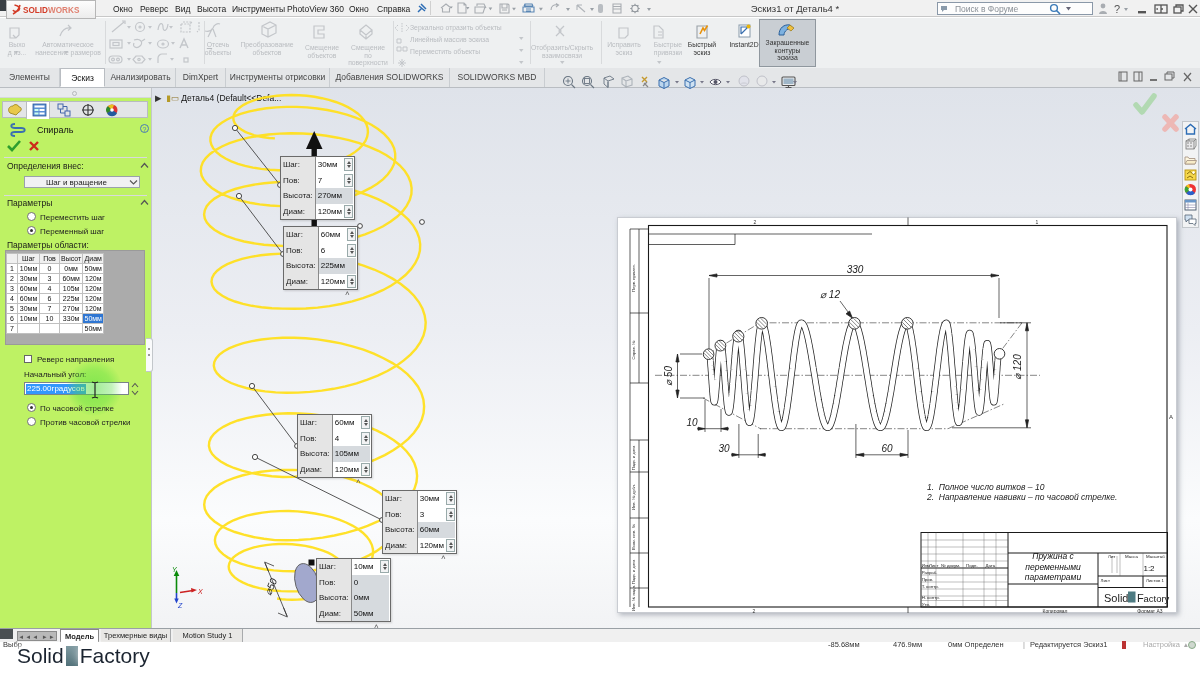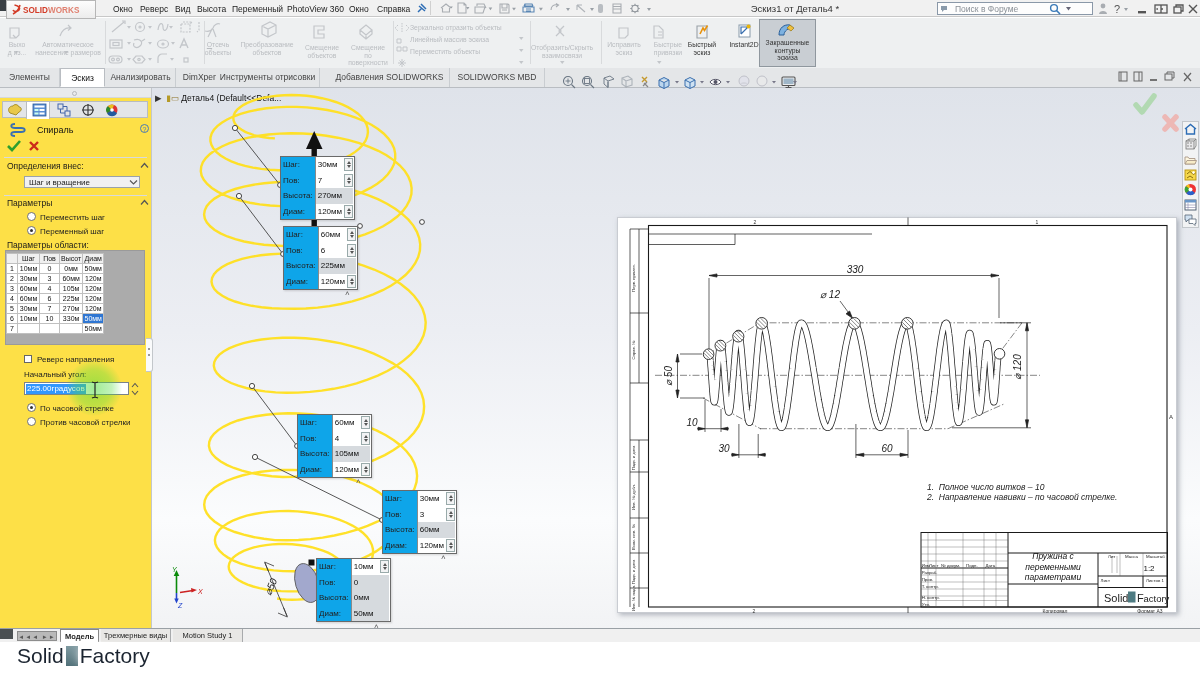--- a/index.html
+++ b/index.html
@@ -22,31 +22,31 @@
 #tabrow{position:absolute;left:0;top:68px;width:1200px;height:20px;background:#e4e6e8;border-bottom:1px solid #b9bdc2}
 .ctab{position:absolute;top:0;height:19px;font-size:8.5px;color:#444;text-align:center;line-height:19px;border-right:1px solid #c9cdd1;background:#e4e6e8}
 .ctab.act{background:#fff;border:1px solid #b9bdc2;border-bottom:1px solid #fff;color:#111}
 
 #viewport{position:absolute;left:0;top:88px;width:1200px;height:540px;background:linear-gradient(#dfe3ea,#eceef3 45%,#fbfcfd 80%,#f2f3f5)}
 #vpsvg{position:absolute;left:0;top:0}
 
 .co{position:absolute;border:1px solid #6a6a6a;background:#fff;box-shadow:1px 1px 2px rgba(0,0,0,.15);font-size:8px;color:#111}
 .co table{border-collapse:collapse}
 .co td{height:15.5px;padding:0 2px;font-size:8px;white-space:nowrap}
-.co td.l{background:#0ea5e9;border-right:1px solid #8a8a8a;color:#222}
+.co td.l{background:#e5e5e5;border-right:1px solid #8a8a8a;color:#222}
 .co td.v{background:#fff;min-width:29px}
 .co td.hl{background:#d6dade}
 .co td.sp{padding:0;width:9px}
 .spin{width:9px;height:13px;border:1px solid #9aa;display:block;background:#f2f3f4;position:relative}
 .spin:before,.spin:after{content:"";position:absolute;left:1.5px;border-left:2.5px solid transparent;border-right:2.5px solid transparent}
 .spin:before{top:2px;border-bottom:3px solid #555}
 .spin:after{bottom:2px;border-top:3px solid #555}
 .chev{position:absolute;font-size:8px;color:#555}
 
-#lpanel{position:absolute;left:0;top:88px;width:152px;height:540px;background:#fde047;border-right:1px solid #c3c7cb;font-size:8px;color:#222}
+#lpanel{position:absolute;left:0;top:88px;width:152px;height:540px;background:#bef264;border-right:1px solid #c3c7cb;font-size:8px;color:#222}
 .sect{color:#1a1a1a;font-size:8.5px}
 .radio{position:absolute;width:9px;height:9px;border:1px solid #707070;border-radius:50%;background:#fff}
 .radio.sel:before{content:"";position:absolute;left:2px;top:2px;width:3px;height:3px;border-radius:50%;background:#333}
 #ptable{position:absolute;left:5px;top:162px;width:140px;height:95px;background:#ababab;border:1px solid #9a9a9a}
 #ptable table{border-collapse:collapse;background:#fff}
 #ptable td,#ptable th{border:1px solid #c0c0c0;font-size:7px;font-weight:normal;color:#111;text-align:center;height:10px;padding:0 1px;white-space:nowrap;overflow:hidden}
 #ptable th{background:#f0f0f0}
 
 #mtabs{position:absolute;left:0;top:628px;width:1200px;height:13.5px;background:#f0f0f0;border-top:1px solid #9aa0a5}
 .mtab{position:absolute;top:0;height:13px;font-size:7.5px;color:#222;text-align:center;line-height:13px;border-right:1px solid #a8aaac;background:#e8e7e5}
@@ -64,21 +64,21 @@
         <svg width="84" height="13" viewBox="0 0 84 13">
   <path d="M4 11 C8 9 10 6 11 2 M5.5 2 C10 3 11.5 5 10 7 C8.5 9 5 9 4 7" stroke="#d33b27" stroke-width="1.6" fill="none"></path>
   <text x="14" y="9.5" font-size="8.2" font-weight="bold" fill="#d33b27" font-family="Liberation Sans">SOLID</text>
   <text x="39" y="9.5" font-size="8.2" font-weight="bold" fill="#e08070" font-family="Liberation Sans">WORKS</text>
         </svg>
       </div>
  <div class="menu" style="left:113px">Окно</div>
  <div class="menu" style="left:140px">Реверс</div>
  <div class="menu" style="left:175px">Вид</div>
  <div class="menu" style="left:197px">Высота</div>
- <div class="menu" style="left:232px">Переменный</div>
+ <div class="menu" style="left:232px">Инструменты</div>
  <div class="menu" style="left:287px">PhotoView 360</div>
  <div class="menu" style="left:349px">Окно</div>
  <div class="menu" style="left:377px">Справка</div>
  <svg class="abs" style="left:415px;top:2px" width="14" height="13" viewBox="0 0 14 13">
         <path d="M3 10 L7 6 M6 2 L11 7 M4 4 L10 9" stroke="#2d6db5" stroke-width="1.5" fill="none"></path>
       </svg>
  <div class="abs" style="left:430px;top:1px;width:1px;height:14px;background:#d0d0d0"></div>
  <svg class="abs" style="left:438px;top:1px" width:250px="" height="15" width="250" viewBox="0 0 250 15">
   <g stroke="#a9adb2" fill="none" stroke-width="1.1">
    <path d="M3 7 L8 3 L13 7 M4.5 7 L4.5 11 L11.5 11 L11.5 7"></path>
@@ -224,21 +224,21 @@
   <path d="M3 13 C3 6 8 2 14 3 L17 6 C12 6 8 9 8 13 Z" fill="#7db1e0" stroke="#2a5f98" stroke-width="1"></path>
   <path d="M14 3 l4 3 l-3 3 l-4 -3 z" fill="#f0c040" stroke="#a08020" stroke-width=".8"></path>
  </svg>
  <div class="rlbl dk" style="left:760px;top:21px;width:55px">Закрашенные<br>контуры<br>эскиза</div>
 </div>
 <div id="tabrow">
  <div class="ctab" style="left:0;width:60px">Элементы</div>
  <div class="ctab act" style="left:60px;width:45px">Эскиз</div>
  <div class="ctab" style="left:106px;width:70px">Анализировать</div>
  <div class="ctab" style="left:176px;width:50px">DimXpert</div>
- <div class="ctab" style="left:216px;width:104px">Инструменты отрисовки</div>
+ <div class="ctab" style="left:226px;width:104px">Инструменты отрисовки</div>
  <div class="ctab" style="left:330px;width:120px">Добавления SOLIDWORKS</div>
  <div class="ctab" style="left:450px;width:95px">SOLIDWORKS MBD</div>
  <svg class="abs" style="left:1118px;top:3px" width="80" height="14" viewBox="0 0 80 14">
   <g stroke="#666" fill="none" stroke-width="1">
    <rect x="1" y="1" width="8" height="9"></rect>
           <path d="M3 1 v9"></path>
    <rect x="16" y="1" width="8" height="9"></rect>
           <path d="M21 1 v9"></path>
    <path d="M32 9 h7" stroke-width="1.8"></path>
    <rect x="47" y="3" width="7" height="6"></rect>
@@ -668,21 +668,21 @@
  <div class="abs" style="left:140px;top:36px;width:9px;height:9px;border:1px solid #4a7ab5;border-radius:50%;color:#4a7ab5;font-size:7px;text-align:center;line-height:9px">?</div>
  <svg class="abs" style="left:6px;top:50px" width="40" height="16" viewBox="0 0 40 16">
   <path d="M2 8 L6 12 L14 3" stroke="#2e9e2e" stroke-width="2.6" fill="none"></path>
   <path d="M24 4 L32 12 M32 4 L24 12" stroke="#cc2a1a" stroke-width="2.4"></path>
  </svg>
  <div class="abs" style="left:4px;top:69px;width:143px;height:1px;background:#d8dadc"></div>
  <div class="abs sect" style="left:7px;top:73px">Определения внес:</div>
  <svg class="abs" style="left:140px;top:74px" width="9" height="7">
         <path d="M1 5.5 L4.5 1.5 L8 5.5" stroke="#555" fill="none" stroke-width="1.2"></path>
       </svg>
- <div class="abs" style="left:24px;top:88px;width:116px;height:12px;background:#f1f1f2;border:1px solid #9aa2aa;font-size:8px;color:#222;line-height:11px;padding-left:4px">Шаг и вращение</div>
+ <div class="abs" style="left:24px;top:88px;width:116px;height:12px;background:#f1f1f2;border:1px solid #9aa2aa;font-size:8px;color:#222;line-height:11px;padding-left:21px">Шаг и вращение</div>
  <svg class="abs" style="left:129px;top:91px" width="9" height="7">
         <path d="M1 1.5 L4.5 5 L8 1.5" stroke="#555" fill="none" stroke-width="1.1"></path>
       </svg>
  <div class="abs" style="left:4px;top:107px;width:143px;height:1px;background:#d8dadc"></div>
  <div class="abs sect" style="left:7px;top:110px">Параметры</div>
  <svg class="abs" style="left:140px;top:111px" width="9" height="7">
         <path d="M1 5.5 L4.5 1.5 L8 5.5" stroke="#555" fill="none" stroke-width="1.2"></path>
       </svg>
  <div class="radio" style="left:27px;top:124px"></div>
       <div class="abs" style="left:40px;top:124.5px">Переместить шаг</div>
@@ -819,15 +819,26 @@
       </g>
  <path d="M239 7 l4 0 l-2 2.6 z" fill="#778" transform="translate(-4,0)"></path>
 </svg>
 <div class="abs" style="left:0;top:629px;width:13px;height:10px;background:#4a4f52;z-index:5"></div>
 <div id="mtabs">
  <div class="abs" style="left:17px;top:1.5px;width:40px;height:10.5px;background:#b9b9b9;border:1px solid #8a8a8a;color:#555;font-size:6px;line-height:10px;text-align:center;letter-spacing:1px">◄◄◄ ►►</div>
  <div class="mtab" style="left:60px;width:39px;background:#fff;border:1px solid #888;border-bottom:none;font-weight:bold">Модель</div>
  <div class="mtab" style="left:101px;width:70px">Трехмерные виды</div>
  <div class="mtab" style="left:173px;width:70px">Motion Study 1</div>
 </div>
+<div id="stext">
+ <span style="position:absolute;left:3px">Выбр</span>
+ <span style="position:absolute;left:828px">-85.68мм</span>
+ <span style="position:absolute;left:893px">476.9мм</span>
+ <span style="position:absolute;left:948px">0мм  Определен</span>
+ <span style="position:absolute;left:1023px;color:#999">|</span>
+ <span style="position:absolute;left:1030px">Редактируется Эскиз1</span>
+ <span style="position:absolute;left:1122px;width:4px;height:8px;background:#b33;top:0.5px"></span>
+ <span style="position:absolute;left:1143px;color:#aaa">Настройка&nbsp;&nbsp;▴</span>
+ <span style="position:absolute;left:1188px;width:8px;height:8px;border-radius:50%;background:#cfd8cf;border:1px solid #8a8;top:0.5px"></span>
+</div>
 <div id="wglow"></div>
     <div id="wmark">Solid<span style="display:inline-block;width:12px;height:20px;background:linear-gradient(#7d99a0,#4e6e76);margin:0 2px;vertical-align:-3px;box-shadow:0 0 4px #fff"></span>Factory</div>
 </div>
 
 </body></html>

